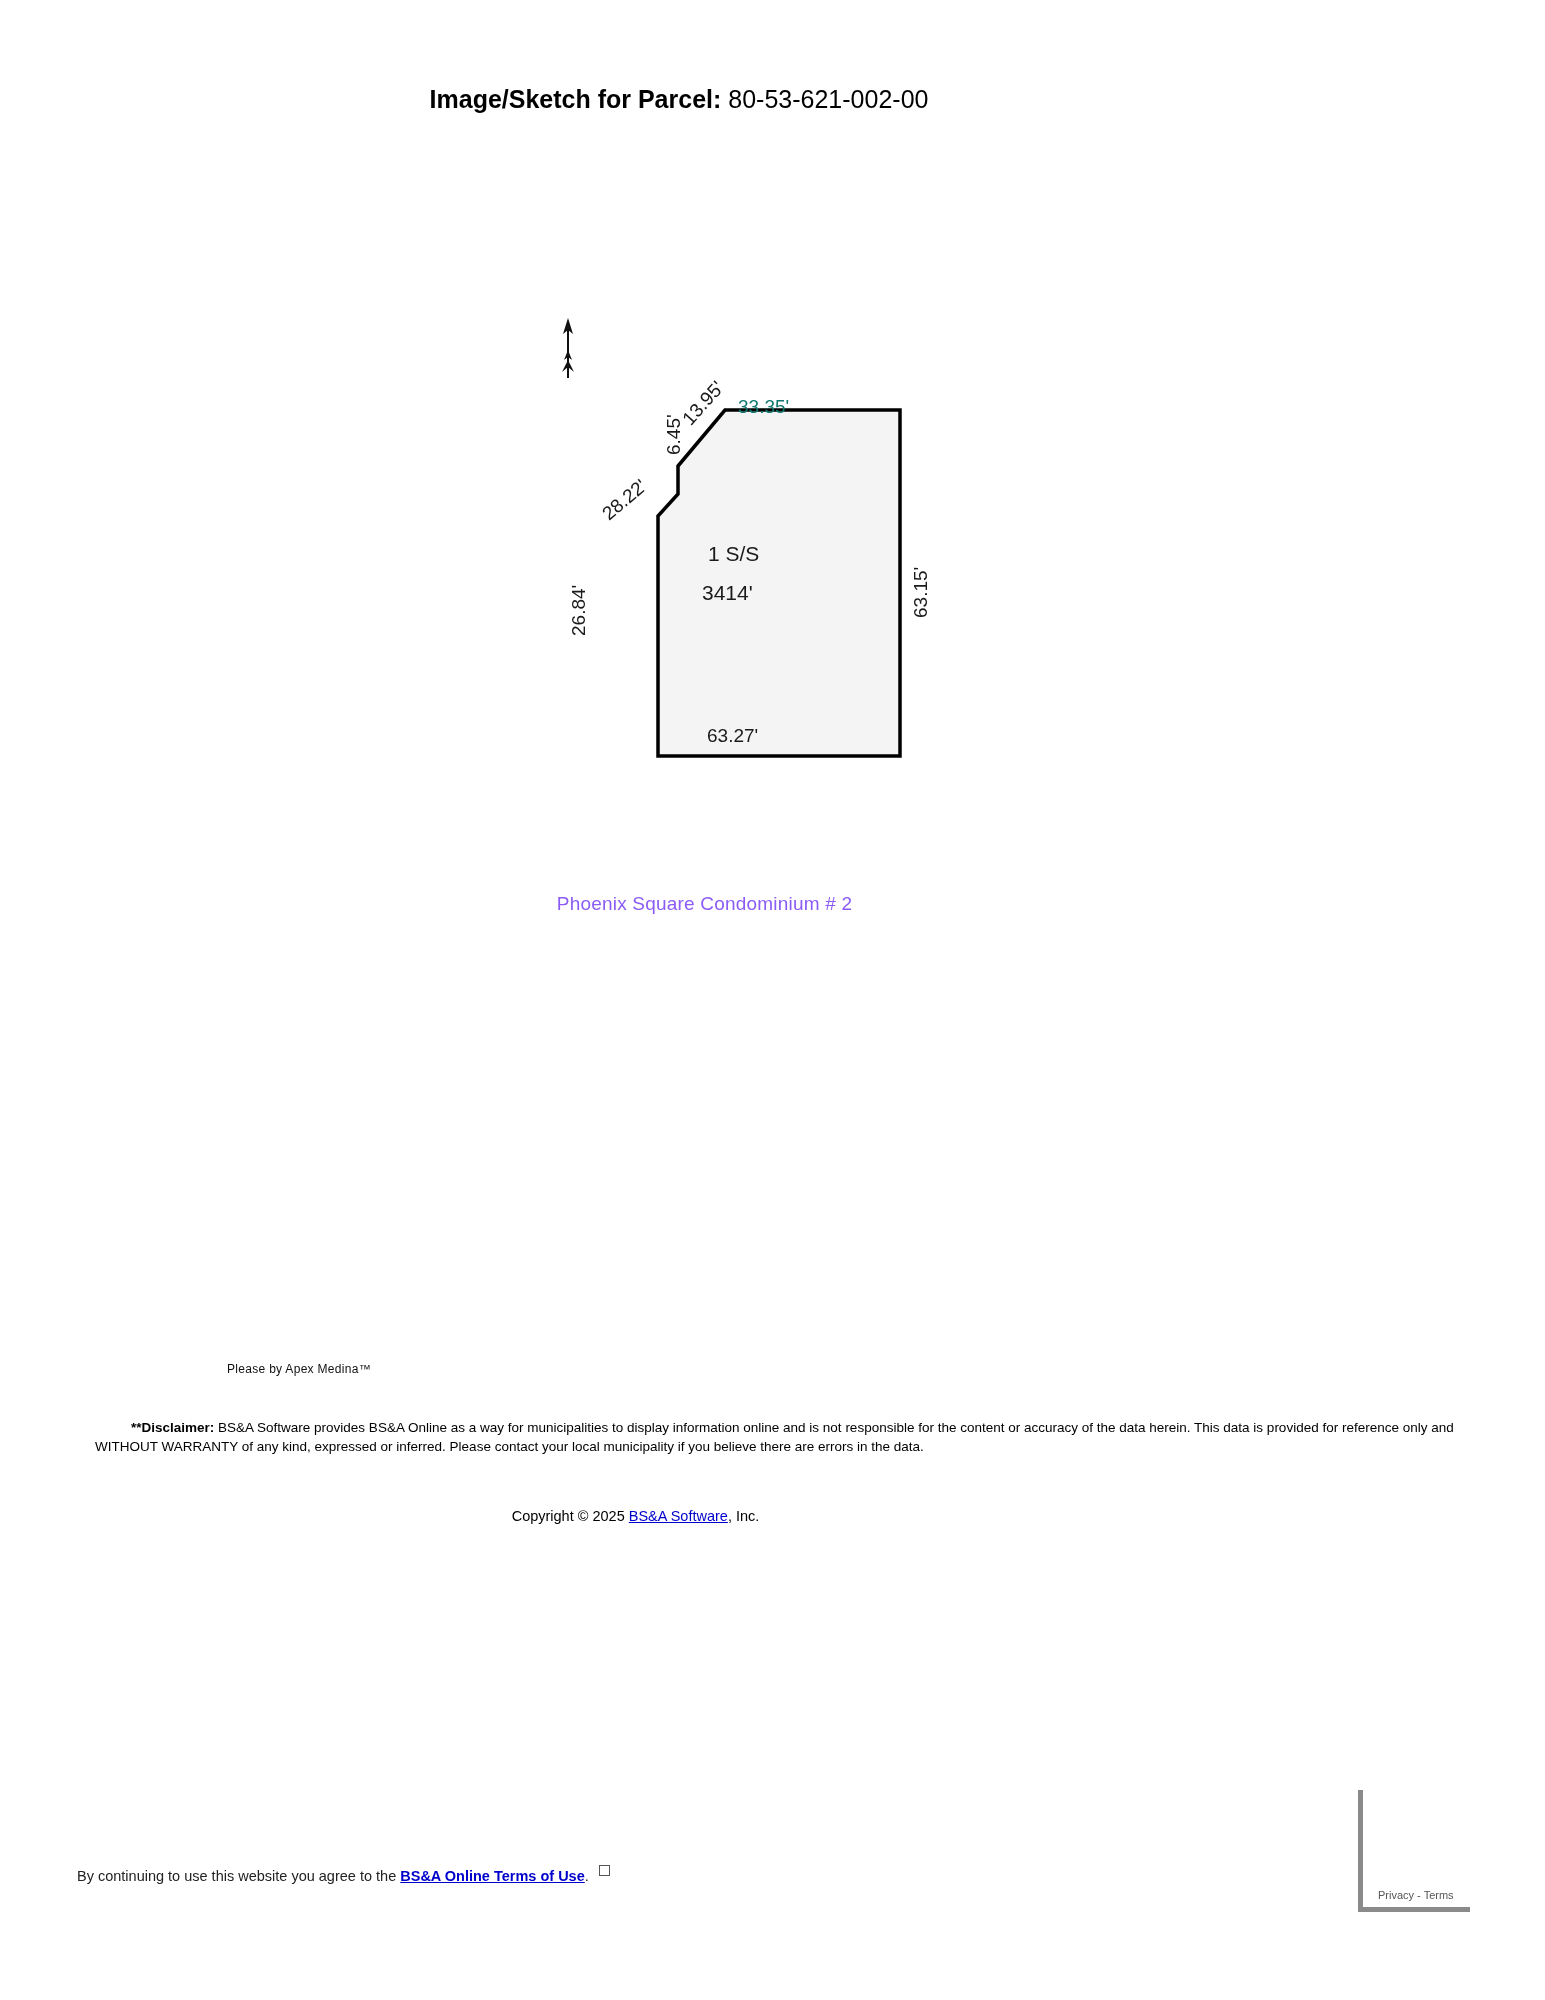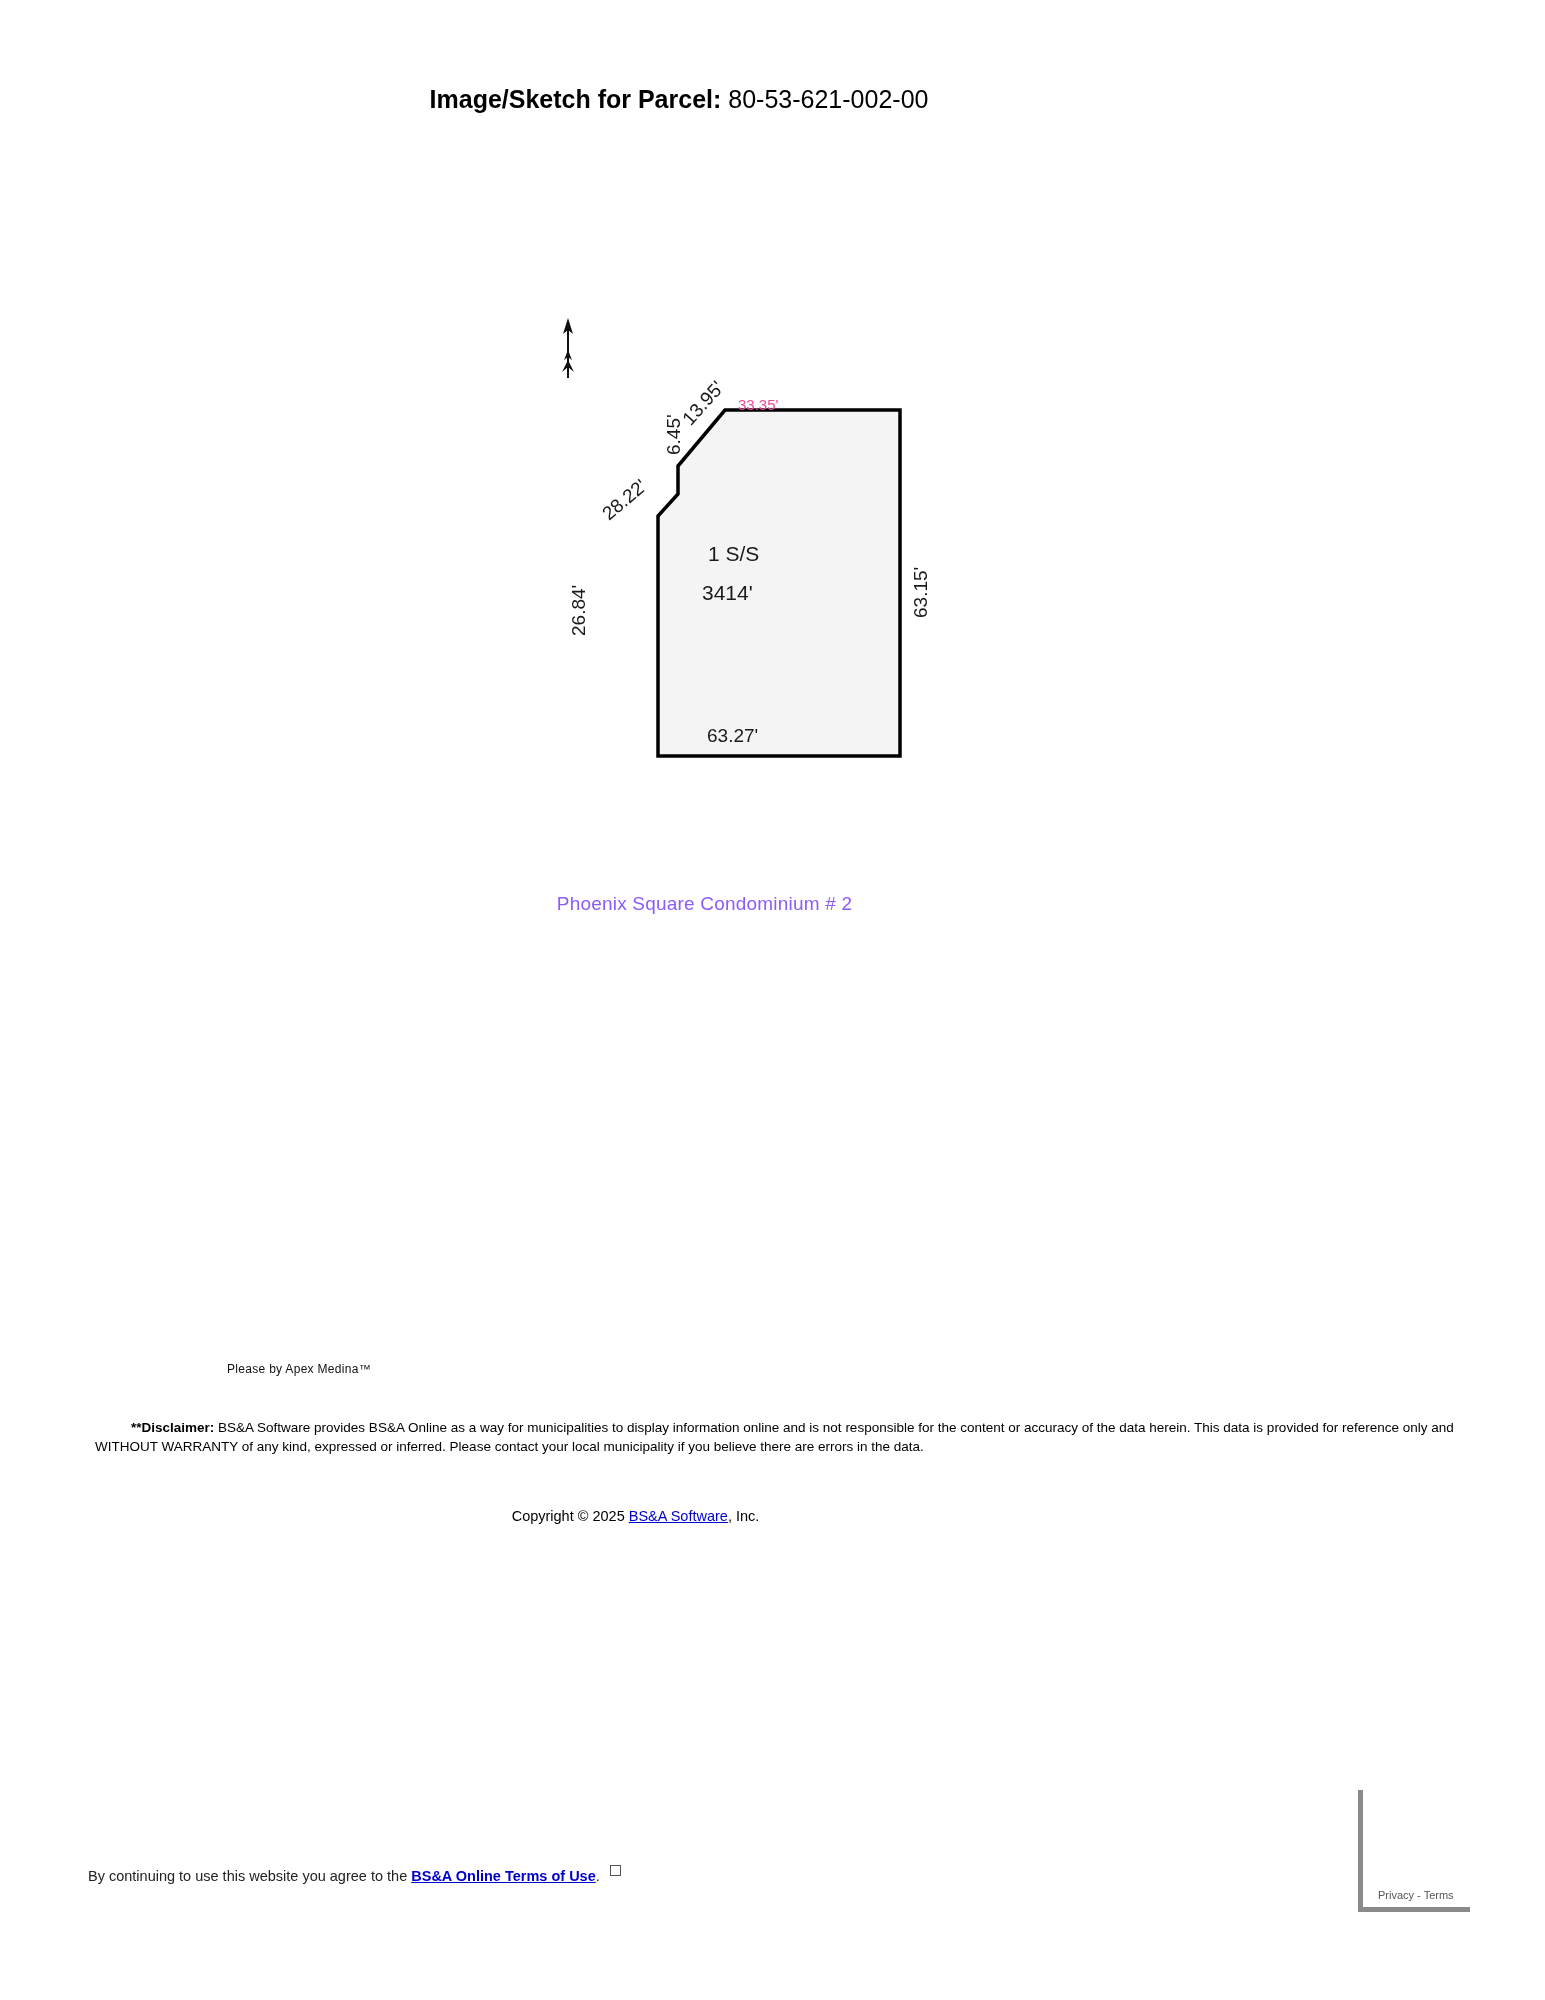--- a/index.html
+++ b/index.html
@@ -92,21 +92,21 @@
     font-size: 14.5px;
   }
   .copyright a {
     color: #0000cc;
     text-decoration: underline;
   }
 
   
   .cookie-bar {
     position: absolute;
-    left: 88px;
+    left: 77px;
     top: 1865px;
     font-size: 14.5px;
     color: #222;
   }
   .cookie-bar a {
     color: #0000cc;
     text-decoration: underline;
     font-weight: bold;
   }
   .cookie-close {
@@ -153,21 +153,21 @@
     <g>
       <line x1="88" y1="24" x2="88" y2="78" stroke="#111" stroke-width="2"></line>
       <polygon points="88,18 83,34 88,30 93,34" fill="#111"></polygon>
       <polygon points="88,50 84,60 88,57 92,60" fill="#111"></polygon>
       <polygon points="82,72 88,60 94,72 88,67" fill="#111"></polygon>
     </g>
 
     <polygon points="178,300 178,216 198,194 198,166 245,110 420,110 420,456 178,456" fill="#f4f4f4" stroke="#000000" stroke-width="3.5"></polygon>
   </svg>
 
-  <div style="position:absolute;left:258px;top:96px;font-size:15px;color:#ec4899;">33.35'</div>
+  <div style="position:absolute;left:258px;top:96px;font-size:19px;color:#0f766e;">33.35'</div>
 
   <div style="position:absolute;left:198px;top:115px;font-size:19px;color:#1a1a1a;transform:rotate(-48deg);transform-origin:left top;">13.95'</div>
 
   <div style="position:absolute;left:183px;top:155px;font-size:19px;color:#1a1a1a;transform:rotate(-90deg);transform-origin:left top;">6.45'</div>
 
   <div style="position:absolute;left:118px;top:208px;font-size:19px;color:#1a1a1a;transform:rotate(-40deg);transform-origin:left top;">28.22'</div>
 
   <div style="position:absolute;left:88px;top:336px;font-size:19px;color:#1a1a1a;transform:rotate(-90deg);transform-origin:left top;">26.84'</div>
 
   <div style="position:absolute;left:430px;top:318px;font-size:19px;color:#1a1a1a;transform:rotate(-90deg);transform-origin:left top;">63.15'</div>

